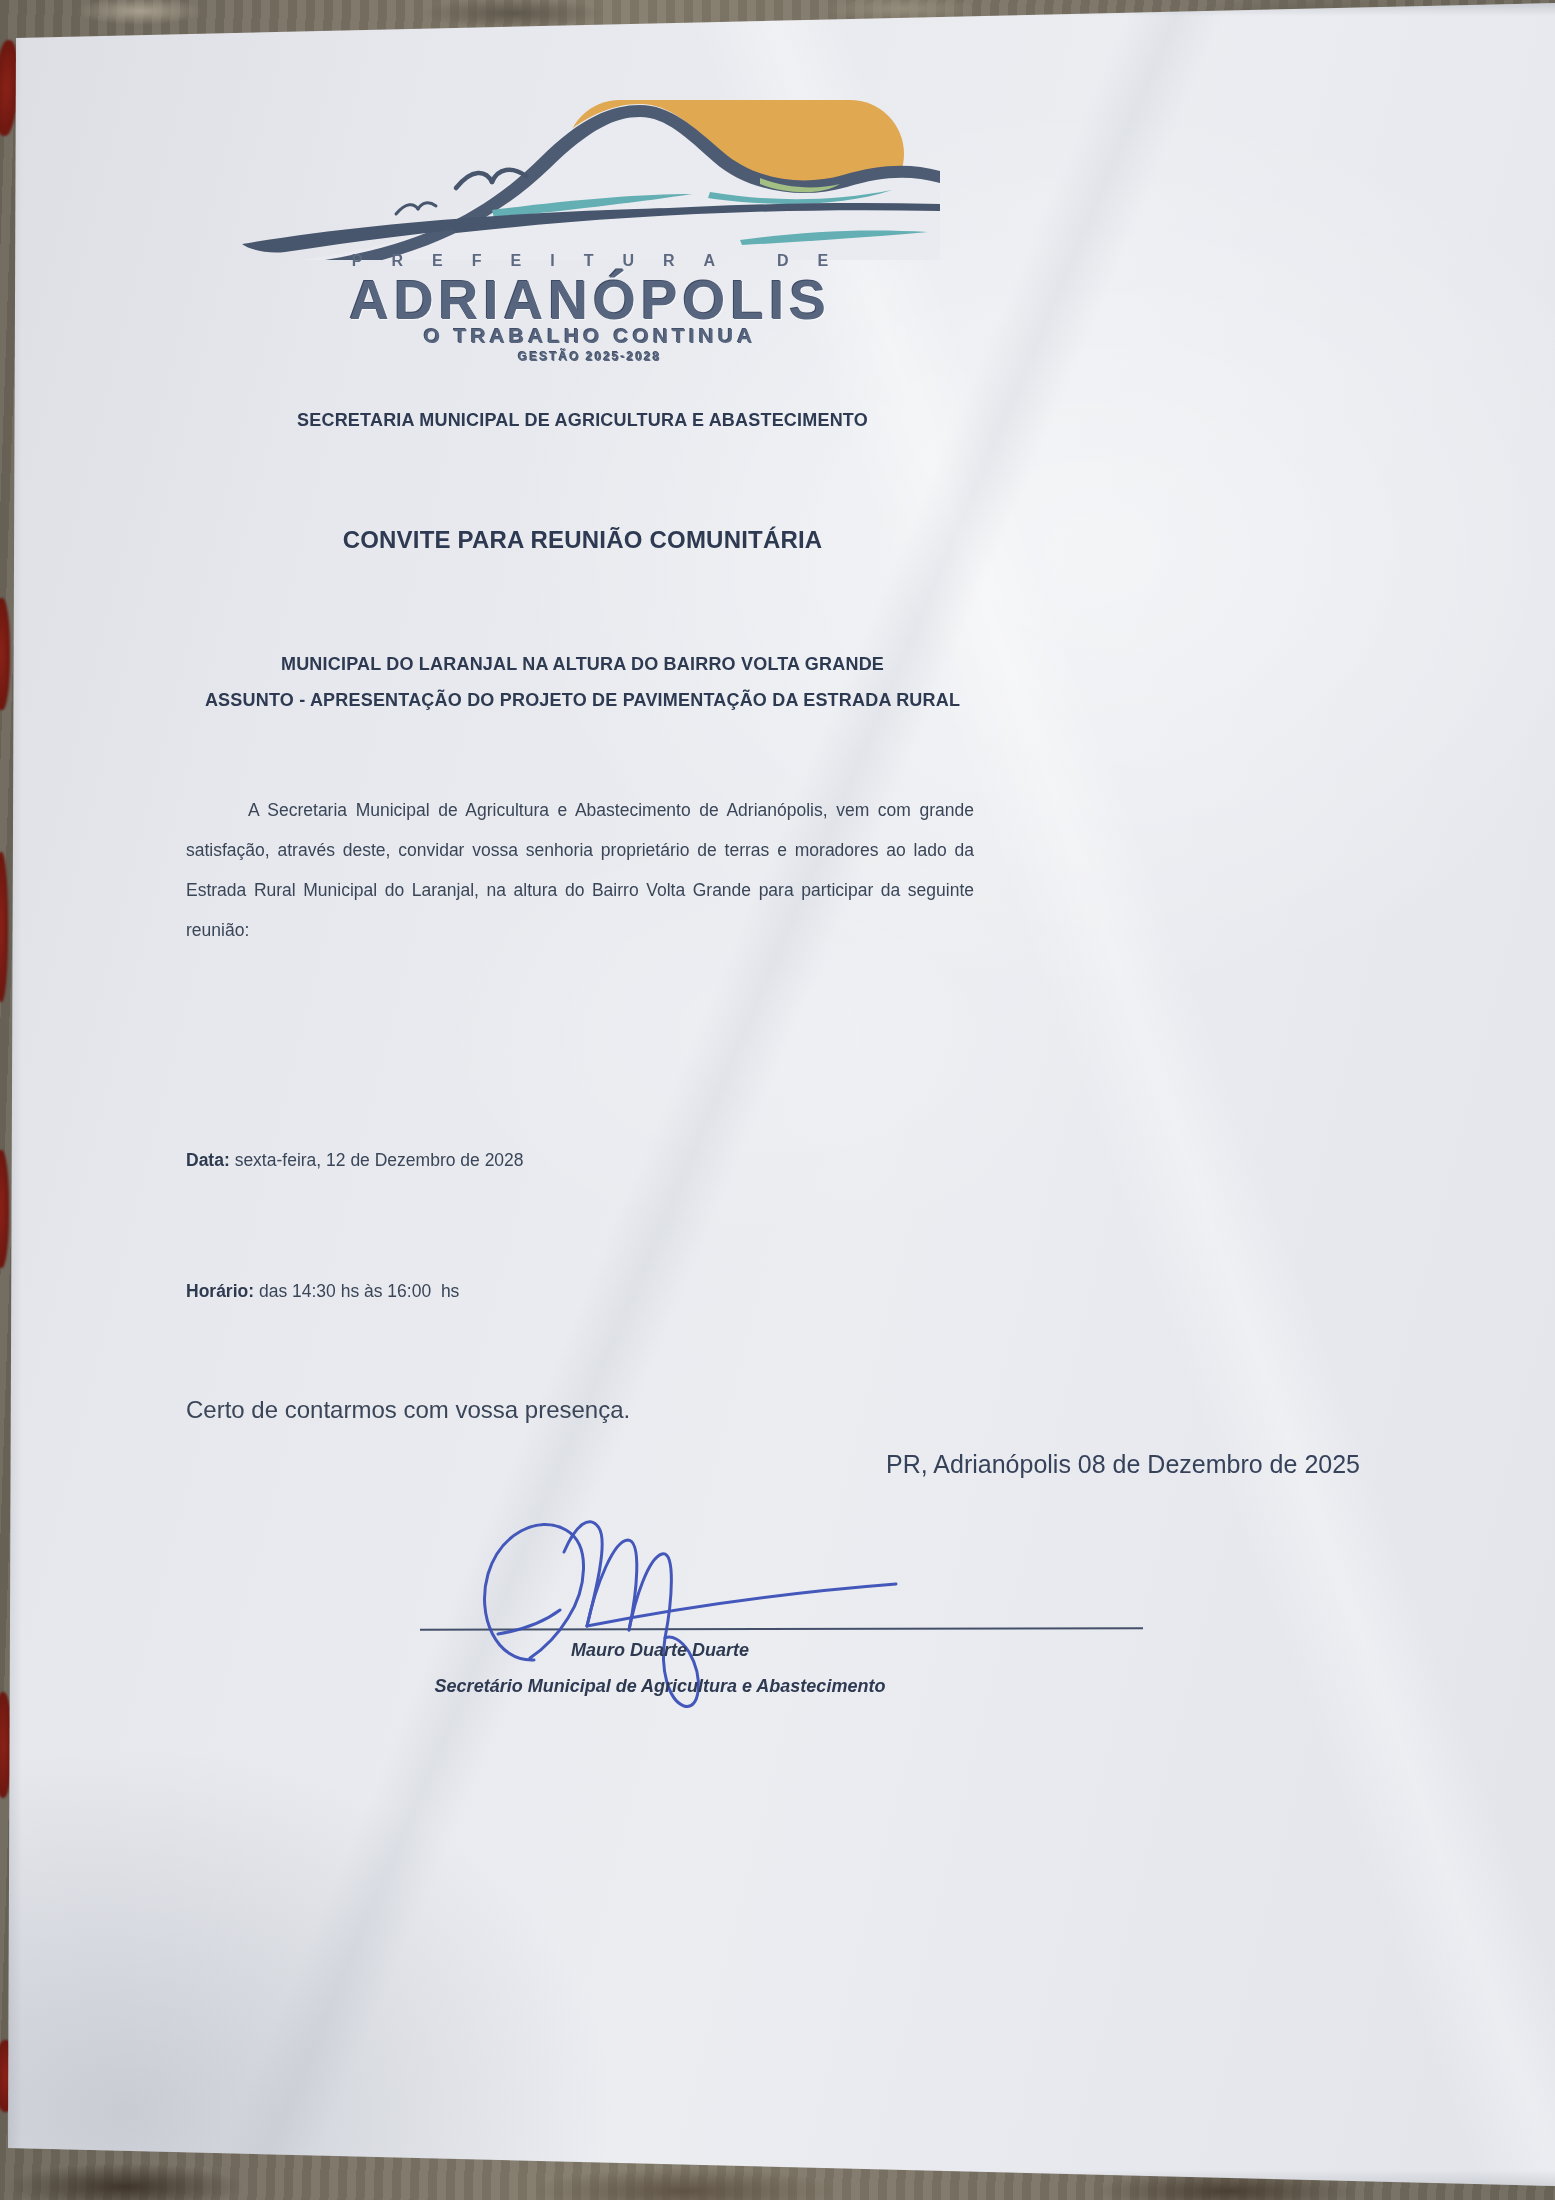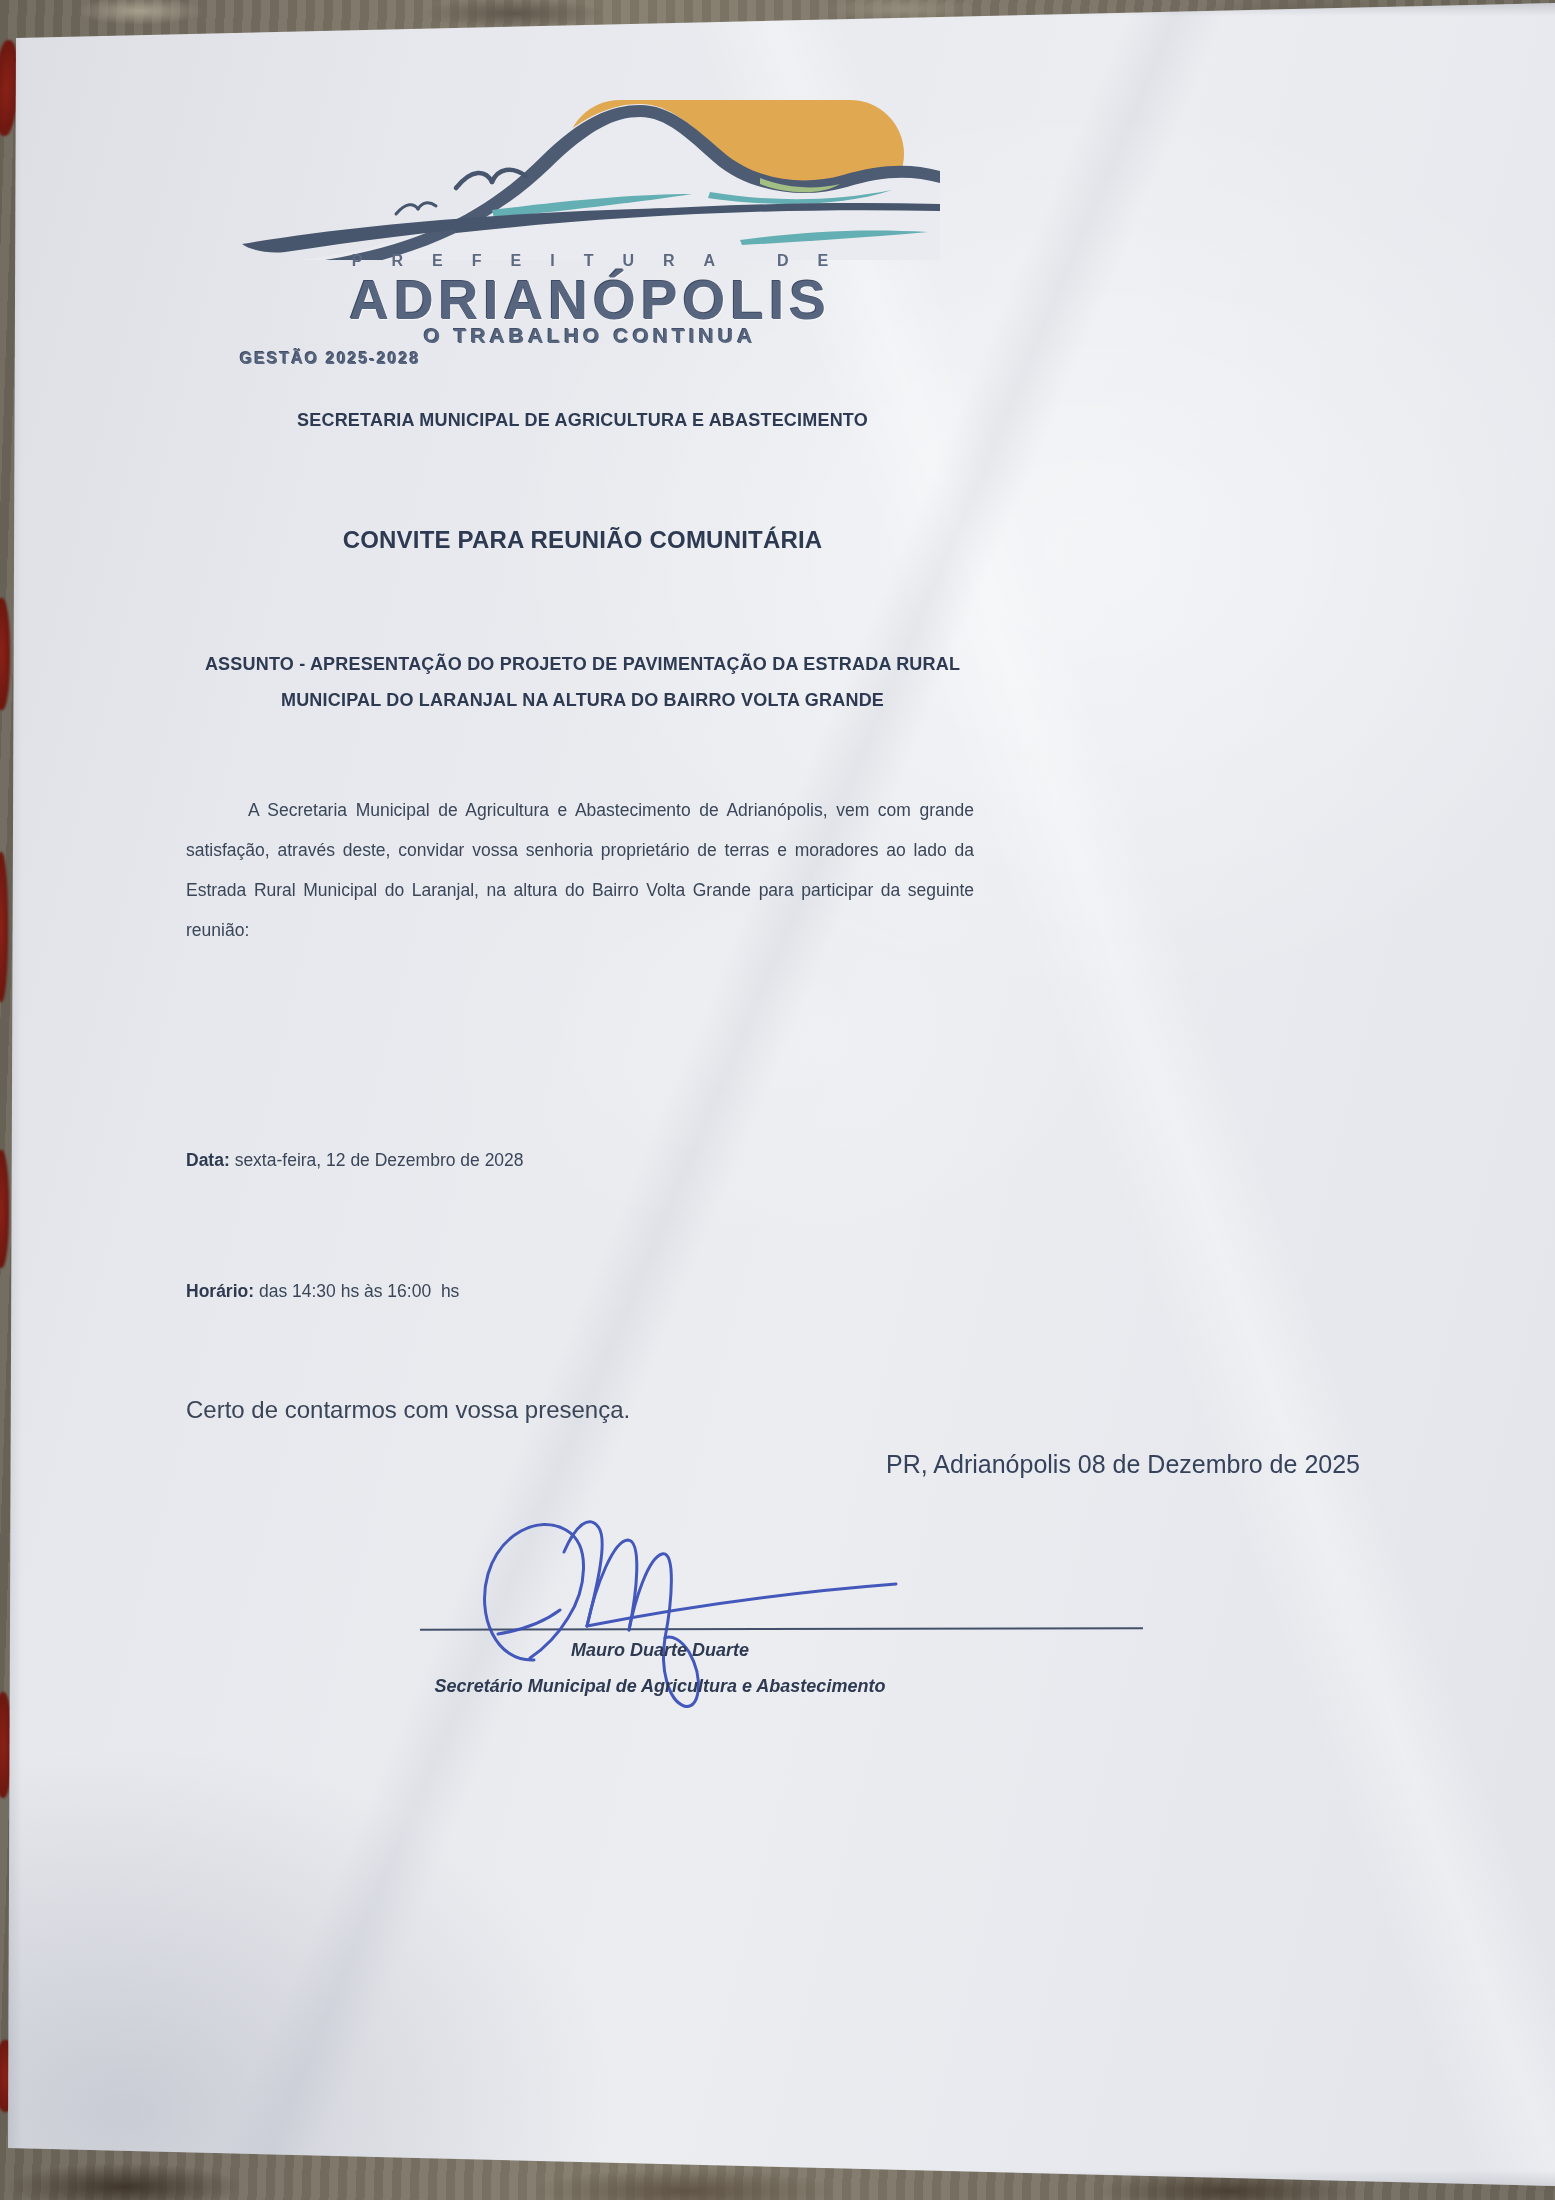--- a/index.html
+++ b/index.html
@@ -46,22 +46,22 @@
   .logo{position:absolute;left:240px;top:92px;width:700px;height:300px;}
   .logoart{display:block;width:700px;height:168px;}
   .pretitle{position:absolute;left:0;top:160px;width:100%;text-align:center;
     font-size:16px;font-weight:700;letter-spacing:29px;text-indent:29px;color:#5d6980;}
   .brand{position:absolute;left:0;top:176px;width:100%;text-align:center;
     font-size:55px;font-weight:800;letter-spacing:5px;color:#57657f;
     text-shadow:-1px -1px 0 #3d4a63, 1px 1px 1px rgba(255,255,255,.7);}
   .slogan{position:absolute;left:0;top:232px;width:100%;text-align:center;
     font-size:21px;font-weight:800;letter-spacing:4px;color:#57657f;
     text-shadow:-1px -1px 0 #414e66;}
-  .term{position:absolute;left:0;top:258px;width:100%;
-    font-size:16px;font-weight:800;letter-spacing:2px;color:#57657f;
+  .term{position:absolute;left:0;top:258px;width:100%;text-align:center;
+    font-size:12px;font-weight:800;letter-spacing:2px;color:#57657f;
     text-shadow:-1px -1px 0 #414e66;}
   .dept{position:absolute;left:185px;top:410px;width:795px;text-align:center;
     font-weight:700;font-size:18px;color:#2d3a52;letter-spacing:.2px;}
   .titleline{position:absolute;left:185px;top:526px;width:795px;text-align:center;
     font-weight:700;font-size:24px;color:#2d3a52;letter-spacing:.2px;}
   .subject{position:absolute;left:185px;top:646px;width:795px;text-align:center;
     font-weight:700;font-size:18px;line-height:36px;color:#2d3a52;letter-spacing:.2px;}
   .para{position:absolute;left:186px;width:788px;margin:0;text-align:justify;
     font-size:17.5px;line-height:40px;color:#3a4658;text-indent:62px;}
   .p1{top:790px;}
@@ -123,22 +123,22 @@
       <div class="pretitle">PREFEITURA DE</div>
       <div class="brand">ADRIANÓPOLIS</div>
       <div class="slogan">O TRABALHO CONTINUA</div>
       <div class="term">GESTÃO 2025-2028</div>
     </div>
 
     <div class="dept">SECRETARIA MUNICIPAL DE AGRICULTURA E ABASTECIMENTO</div>
     <div class="titleline">CONVITE PARA REUNIÃO COMUNITÁRIA</div>
 
     <div class="subject">
+      <div>MUNICIPAL DO LARANJAL NA ALTURA DO BAIRRO VOLTA GRANDE</div>
       <div>ASSUNTO - APRESENTAÇÃO DO PROJETO DE PAVIMENTAÇÃO DA ESTRADA RURAL</div>
-      <div>MUNICIPAL DO LARANJAL NA ALTURA DO BAIRRO VOLTA GRANDE</div>
     </div>
 
     <p class="para p1">A Secretaria Municipal de Agricultura e Abastecimento de Adrianópolis, vem com grande satisfação, através deste, convidar vossa senhoria proprietário de terras e moradores ao lado da Estrada Rural Municipal do Laranjal, na altura do Bairro Volta Grande para participar da seguinte reunião:</p>
 
     <div class="detail d1">
       <span class="lbl">Data:</span>
       <span class="val">sexta-feira, 12 de Dezembro de 2028</span>
     </div>
     <div class="detail d3">
       <span class="lbl">Horário:</span>

